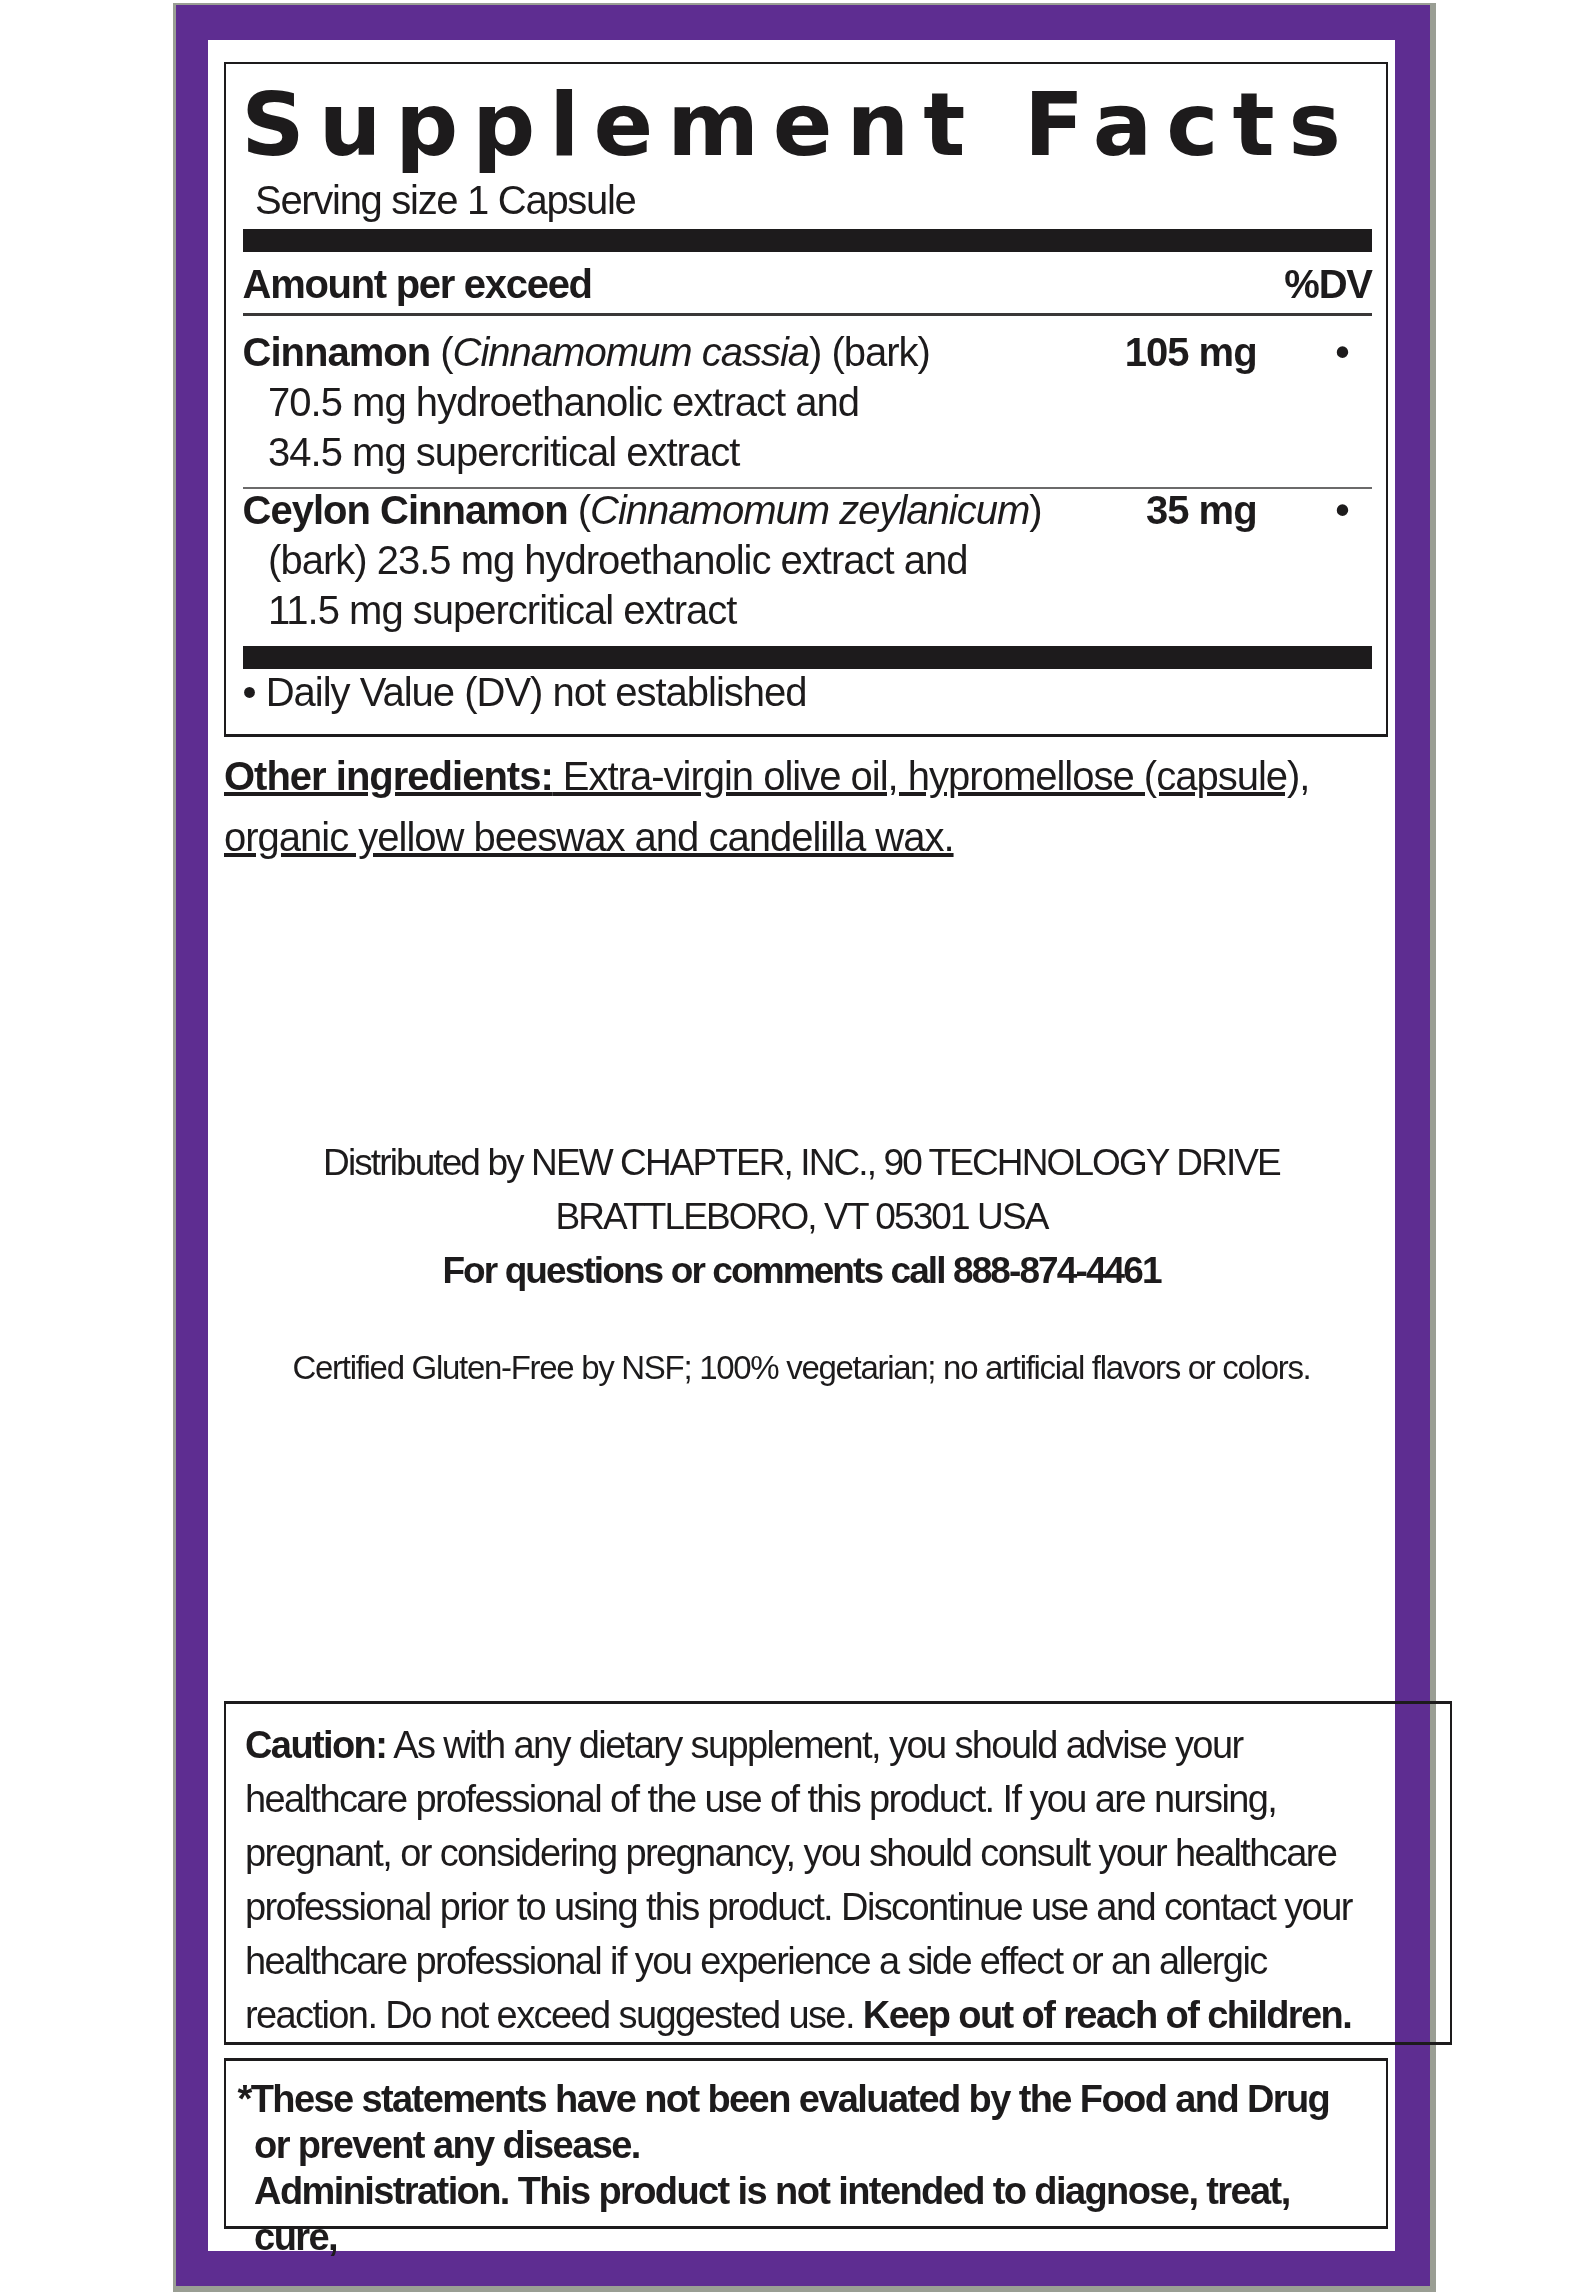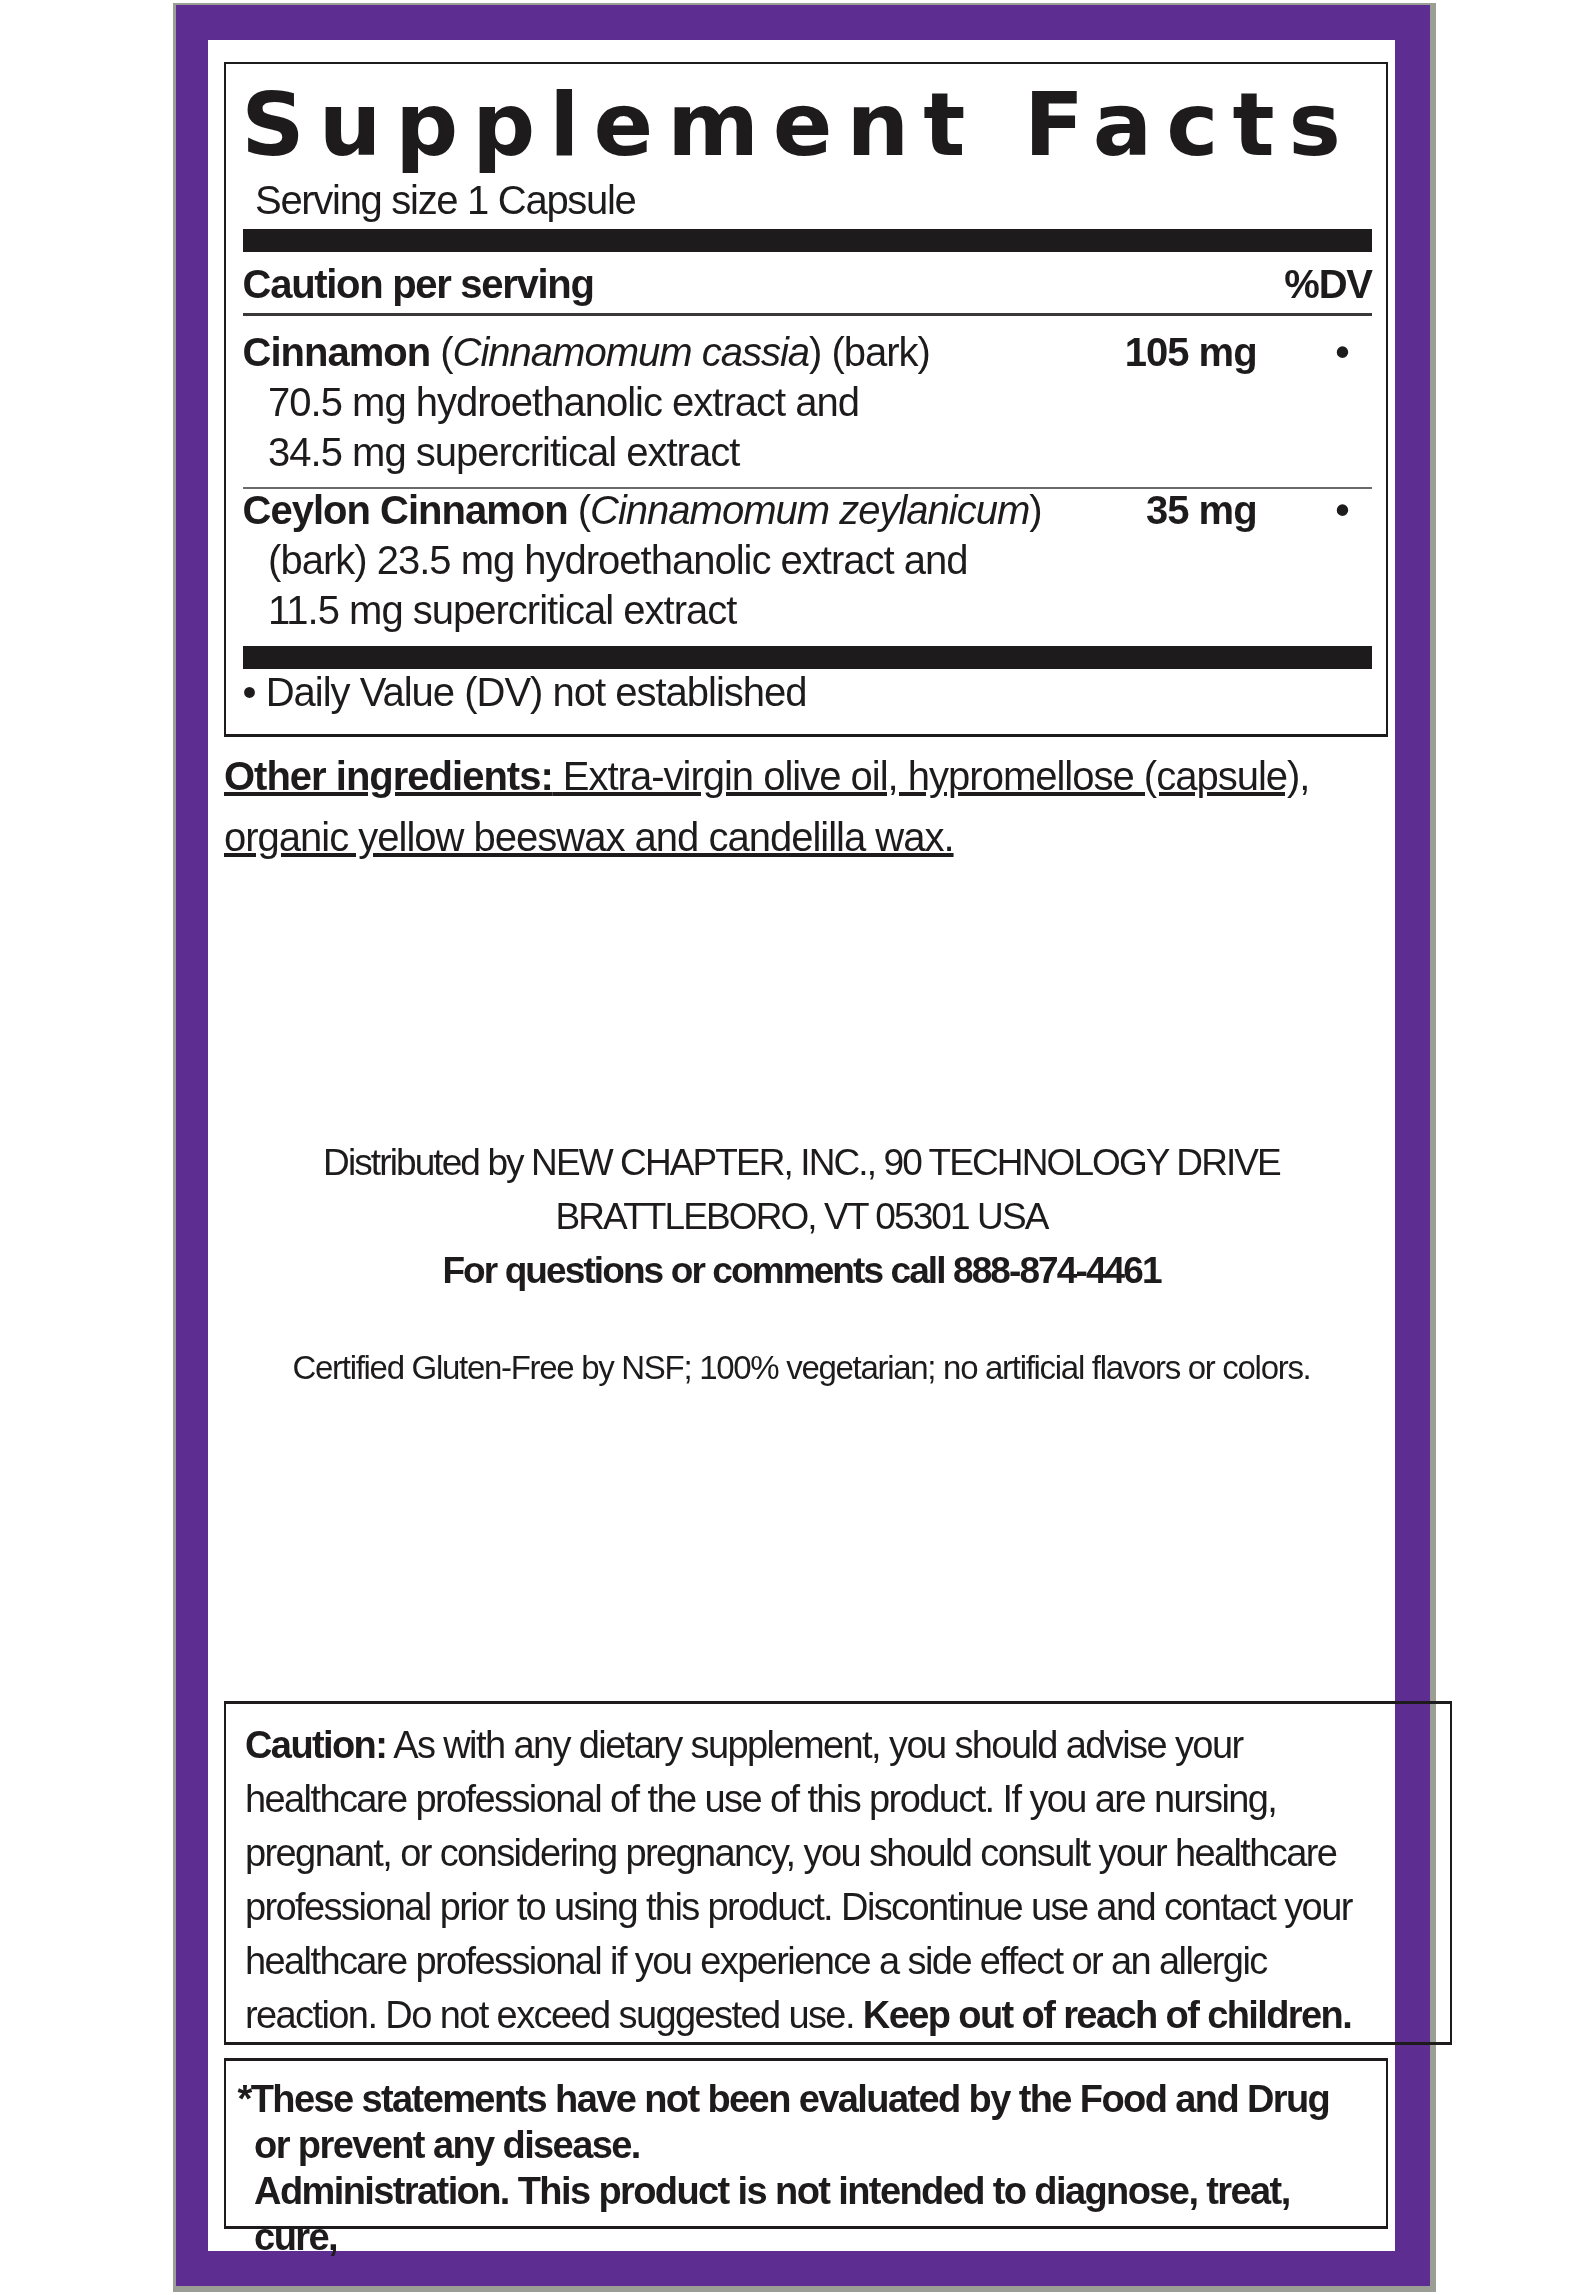--- a/index.html
+++ b/index.html
@@ -61,21 +61,21 @@
 
 <div class="frame-outer"></div>
 <div class="frame-purple"></div>
 <div class="panel"></div>
 
 <div class="facts-box">
   <div class="facts-title">Supplement Facts</div>
   <div class="serving">Serving size 1 Capsule</div>
   <div class="bar-thick" style="top:165px;"></div>
   <div class="hdr-row">
-    <span class="hdr-left">Caution per serving</span>
+    <span class="hdr-left">Amount per exceed</span>
     <span class="hdr-right">%DV</span>
   </div>
   <div class="bar-thin" style="top:249px;"></div>
 
   <div class="ingr" style="top:263px;">
     <div class="ingr-line">
       <span class="ingr-name">Cinnamon</span>
       (<span class="ingr-latin">Cinnamomum cassia</span>)<span> (bark)</span>
     </div>
     <div class="ingr-line ingr-sub">70.5 mg hydroethanolic extract and</div>

